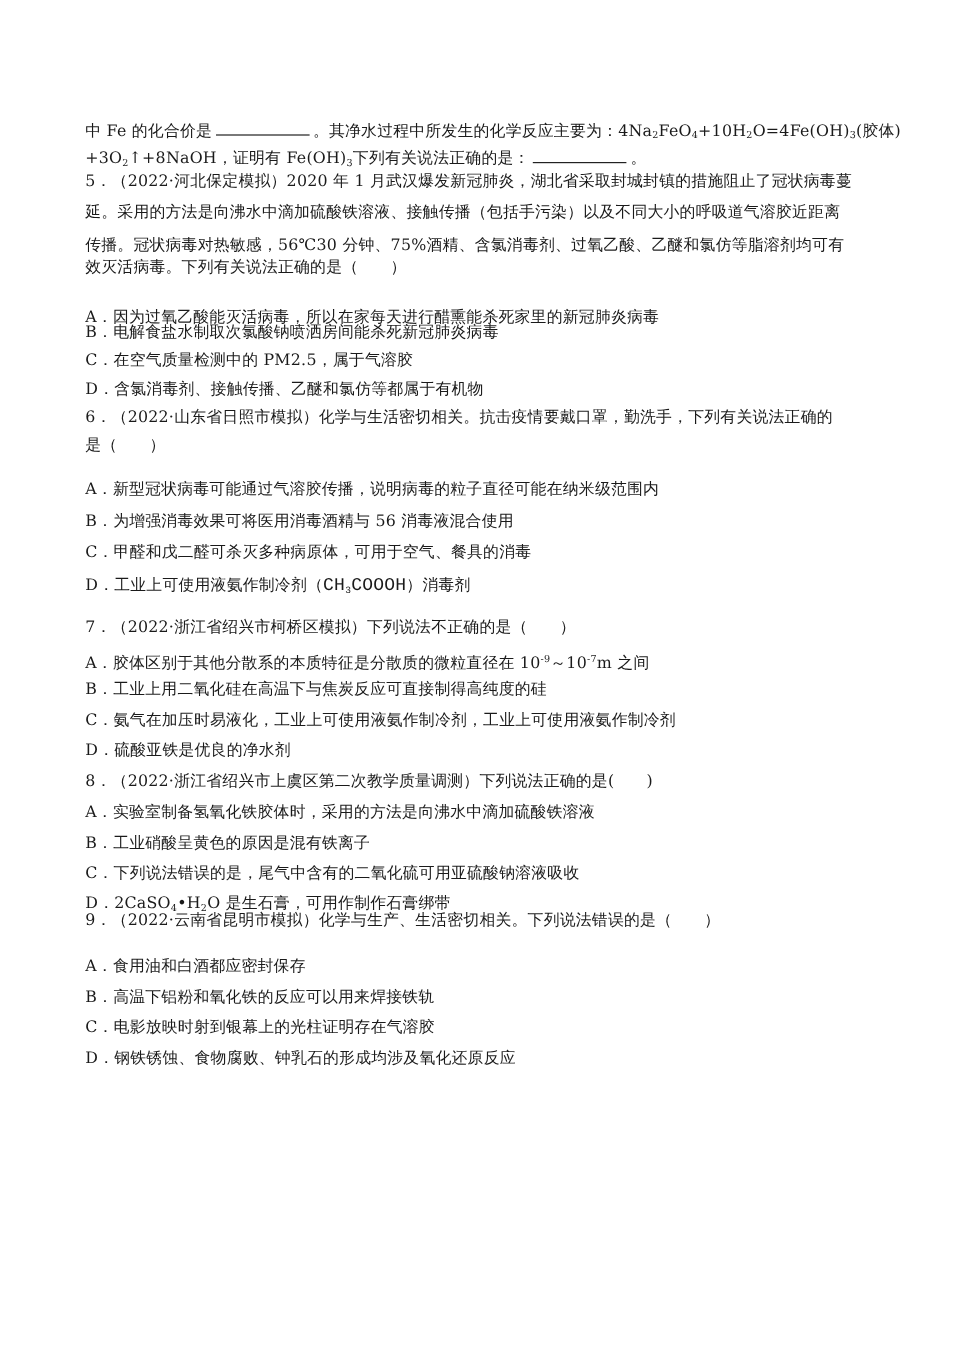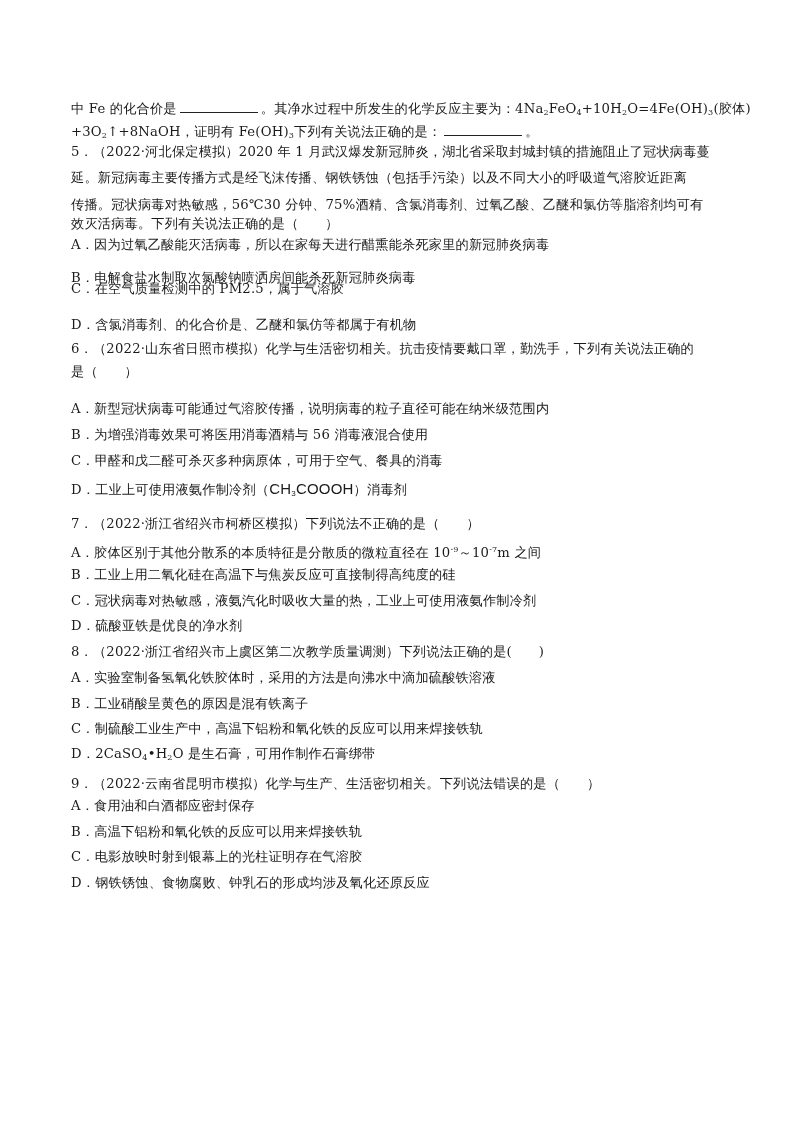--- a/index.html
+++ b/index.html
@@ -2,63 +2,63 @@
 <html><head>
 <meta charset="utf-8">
 <style>
   html, body { margin: 0; padding: 0; background: #ffffff; }
   body { width: 800px; height: 1132px; position: relative; overflow: hidden;
          font-family: "DejaVu Serif", "Liberation Serif", serif; color: #1a1a1a; }
   .line { position: absolute; left: 71px; font-size: 13.2px; line-height: 18px; white-space: nowrap; letter-spacing: 0.2px; }
   .blank { display: inline-block; width: 78px; border-bottom: 1px solid #222; height: 12px; vertical-align: baseline; margin: 0 3px; }
   sub { font-size: 8px; vertical-align: -2px; }
   sup { font-size: 8px; vertical-align: 5px; }
-  .formula { font-family: Liberation Sans, sans-serif; font-size: 15px; }
+  .formula { font-family: Liberation Mono, monospace; font-size: 15px; }
 </style>
 </head>
 <body>
 
 <div class="line" style="top:100px">
   <span>中 Fe 的化合价是</span><span class="blank"></span><span>。其净水过程中所发生的化学反应主要为：4Na</span><sub>2</sub><span>FeO</span><sub>4</sub><span>+10H</span><sub>2</sub><span>O=4Fe(OH)</span><sub>3</sub><span>(胶体)</span>
 </div>
 <div class="line" style="top:123px">
   <span>+3O</span><sub>2</sub><span>↑+8NaOH，证明有 Fe(OH)</span><sub>3</sub><span>下列有关说法正确的是：</span><span class="blank"></span><span>。</span>
 </div>
 
 <div class="line" style="top:143px">5．（2022·河北保定模拟）2020 年 1 月武汉爆发新冠肺炎，湖北省采取封城封镇的措施阻止了冠状病毒蔓</div>
-<div class="line" style="top:169px">延。新冠病毒主要传播方式是经飞沫传播、钢铁锈蚀（包括手污染）以及不同大小的呼吸道气溶胶近距离</div>
+<div class="line" style="top:169px">延。采用的方法是向沸水中滴加硫酸铁溶液、接触传播（包括手污染）以及不同大小的呼吸道气溶胶近距离</div>
 <div class="line" style="top:196px">传播。冠状病毒对热敏感，56℃30 分钟、75%酒精、含氯消毒剂、过氧乙酸、乙醚和氯仿等脂溶剂均可有</div>
 <div class="line" style="top:215px">效灭活病毒。下列有关说法正确的是（　　）</div>
-<div class="line" style="top:236px">A．因为过氧乙酸能灭活病毒，所以在家每天进行醋熏能杀死家里的新冠肺炎病毒</div>
+<div class="line" style="top:256px">A．因为过氧乙酸能灭活病毒，所以在家每天进行醋熏能杀死家里的新冠肺炎病毒</div>
 <div class="line" style="top:269px">B．电解食盐水制取次氯酸钠喷洒房间能杀死新冠肺炎病毒</div>
-<div class="line" style="top:280px">C．在空气质量检测中的 PM2.5，属于气溶胶</div>
-<div class="line" style="top:316px">D．含氯消毒剂、的化合价是、乙醚和氯仿等都属于有机物</div>
+<div class="line" style="top:292px">C．在空气质量检测中的 PM2.5，属于气溶胶</div>
+<div class="line" style="top:316px">D．含氯消毒剂、接触传播、乙醚和氯仿等都属于有机物</div>
 
 <div class="line" style="top:340px">6．（2022·山东省日照市模拟）化学与生活密切相关。抗击疫情要戴口罩，勤洗手，下列有关说法正确的</div>
 <div class="line" style="top:363px">是（　　）</div>
 <div class="line" style="top:400px">A．新型冠状病毒可能通过气溶胶传播，说明病毒的粒子直径可能在纳米级范围内</div>
 <div class="line" style="top:426px">B．为增强消毒效果可将医用消毒酒精与 56 消毒液混合使用</div>
 <div class="line" style="top:452px">C．甲醛和戊二醛可杀灭多种病原体，可用于空气、餐具的消毒</div>
 <div class="line" style="top:480px">
   <span>D．工业上可使用液氨作制冷剂（</span><span class="formula"><span>CH</span><sub>3</sub><span>COOOH</span></span><span>）消毒剂</span>
 </div>
 
 <div class="line" style="top:515px">7．（2022·浙江省绍兴市柯桥区模拟）下列说法不正确的是（　　）</div>
 <div class="line" style="top:541px">
   <span>A．胶体区别于其他分散系的本质特征是分散质的微粒直径在 10</span><sup>-9</sup><span>～10</span><sup>-7</sup><span>m 之间</span>
 </div>
 <div class="line" style="top:566px">B．工业上用二氧化硅在高温下与焦炭反应可直接制得高纯度的硅</div>
-<div class="line" style="top:592px">C．冠状病毒对热敏感，液氨汽化时吸收大量的热，工业上可使用液氨作制冷剂</div>
+<div class="line" style="top:592px">C．氨气在加压时易液化，工业上可使用液氨作制冷剂，工业上可使用液氨作制冷剂</div>
 <div class="line" style="top:617px">D．硫酸亚铁是优良的净水剂</div>
 
 <div class="line" style="top:643px">8．（2022·浙江省绍兴市上虞区第二次教学质量调测）下列说法正确的是(　　)</div>
 <div class="line" style="top:669px">A．实验室制备氢氧化铁胶体时，采用的方法是向沸水中滴加硫酸铁溶液</div>
 <div class="line" style="top:695px">B．工业硝酸呈黄色的原因是混有铁离子</div>
-<div class="line" style="top:720px">C．制硫酸工业生产中，高温下铝粉和氧化铁的反应可以用来焊接铁轨</div>
+<div class="line" style="top:720px">C．下列说法错误的是，尾气中含有的二氧化硫可用亚硫酸钠溶液吸收</div>
 <div class="line" style="top:745px">
   <span>D．2CaSO</span><sub>4</sub><span>•H</span><sub>2</sub><span>O 是生石膏，可用作制作石膏绑带</span>
 </div>
 
-<div class="line" style="top:775px">9．（2022·云南省昆明市模拟）化学与生产、生活密切相关。下列说法错误的是（　　）</div>
+<div class="line" style="top:759px">9．（2022·云南省昆明市模拟）化学与生产、生活密切相关。下列说法错误的是（　　）</div>
 <div class="line" style="top:797px">A．食用油和白酒都应密封保存</div>
 <div class="line" style="top:823px">B．高温下铝粉和氧化铁的反应可以用来焊接铁轨</div>
 <div class="line" style="top:848px">C．电影放映时射到银幕上的光柱证明存在气溶胶</div>
 <div class="line" style="top:874px">D．钢铁锈蚀、食物腐败、钟乳石的形成均涉及氧化还原反应</div>
 
 </body></html>

